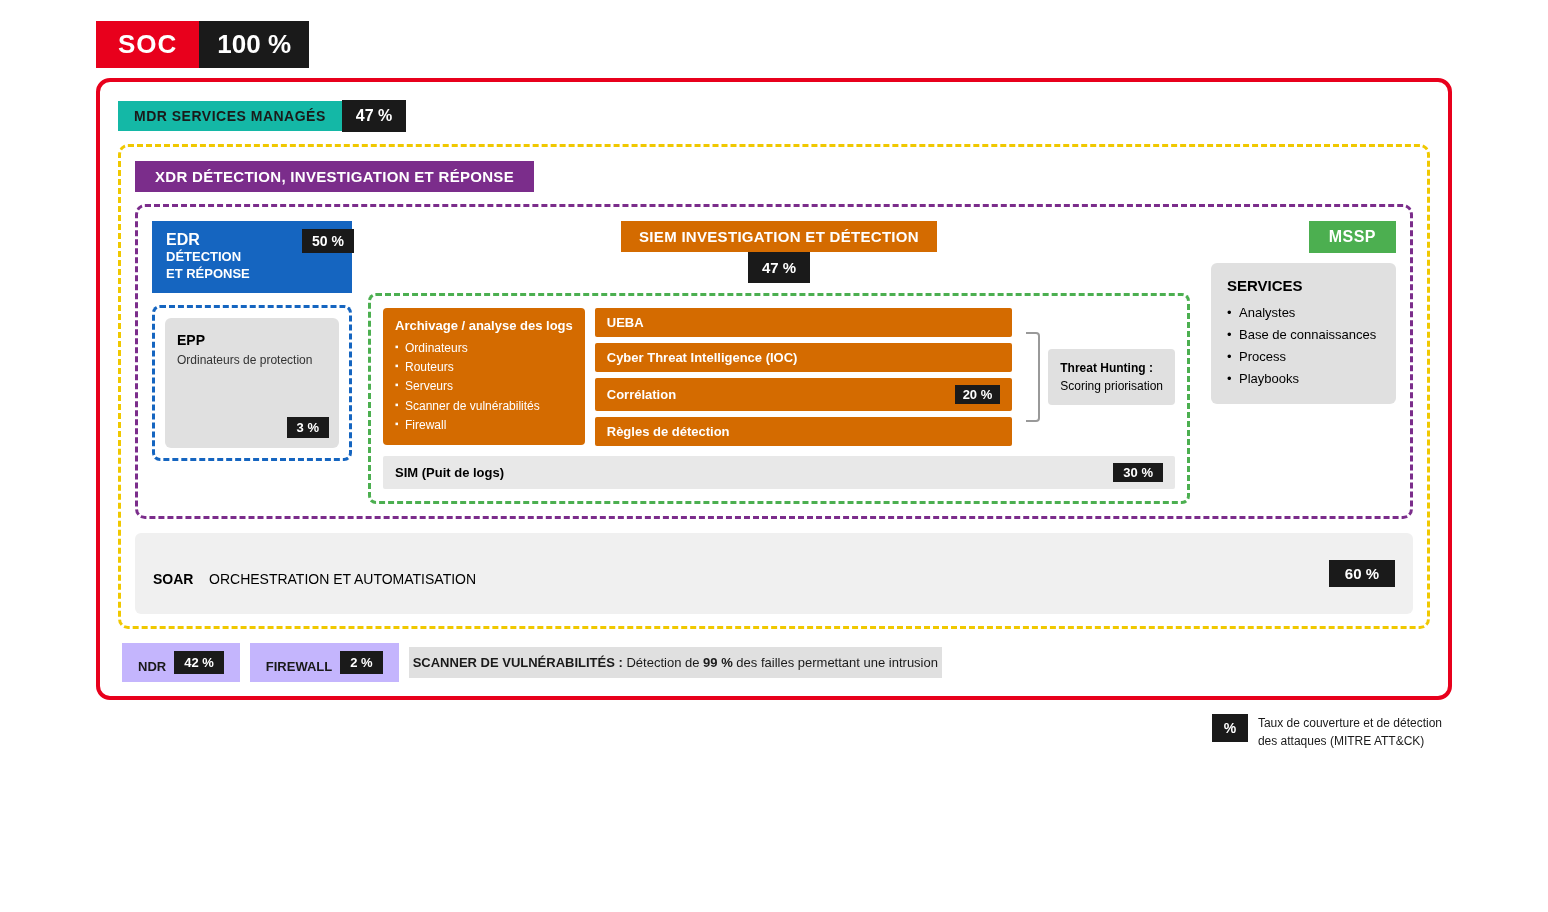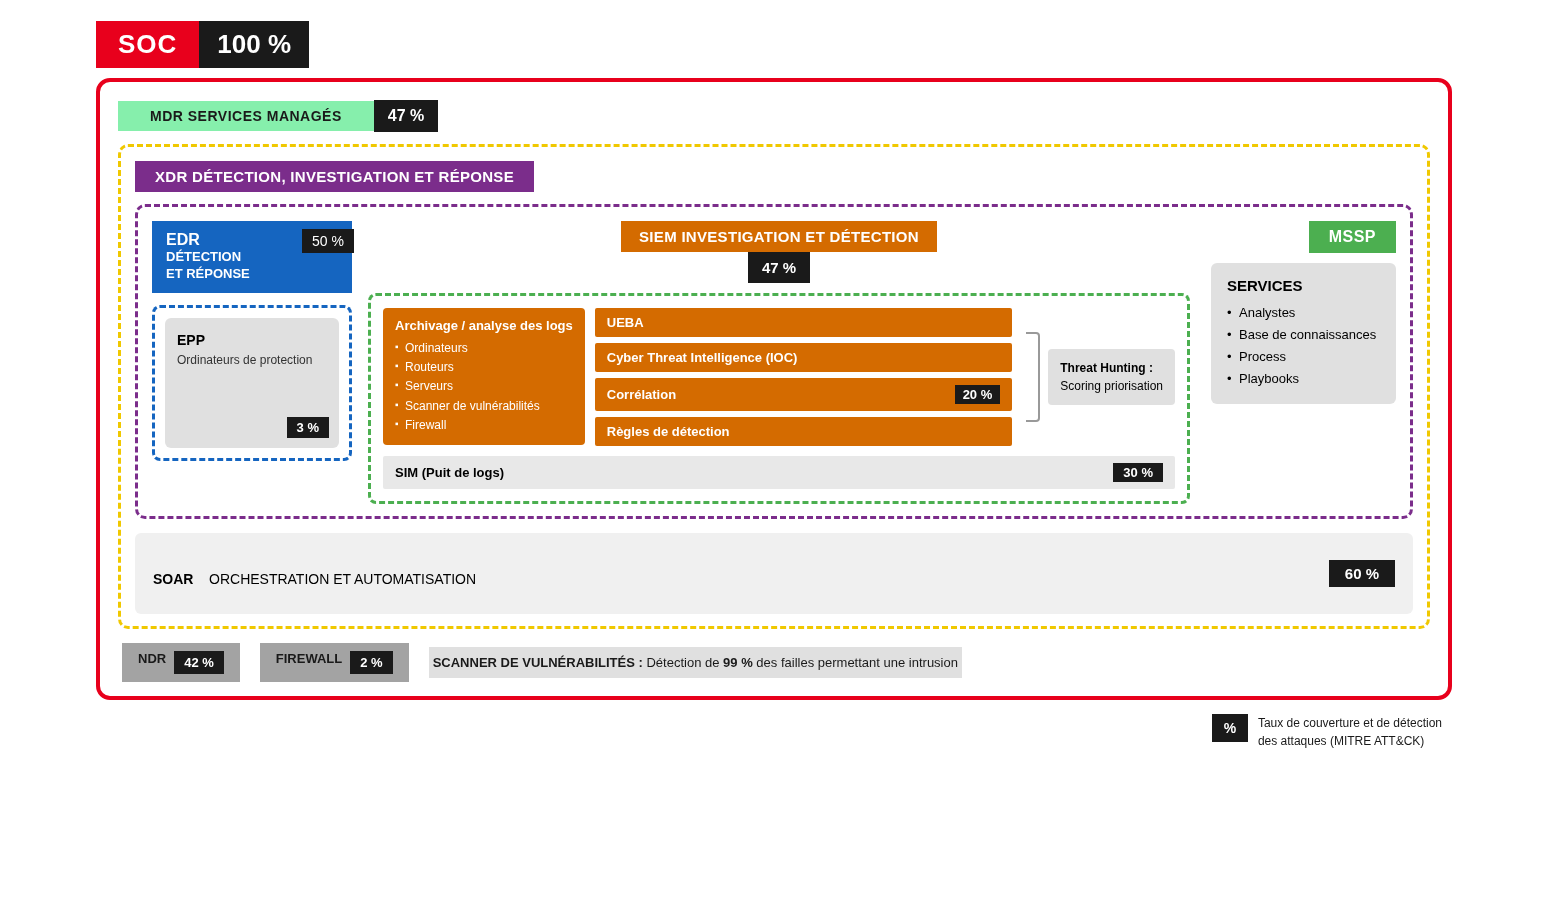--- a/index.html
+++ b/index.html
@@ -49,25 +49,25 @@
       position: relative;
     }
 
     
     .mdr-row {
       display: flex;
       align-items: center;
       margin-bottom: 12px;
     }
     .mdr-label-box {
-      background: #86efac;
+      background: #14b8a6;
       color: #1a1a1a;
       font-size: 14px;
       font-weight: 900;
-      padding: 7px 32px;
+      padding: 7px 16px;
       letter-spacing: 0.5px;
       text-transform: uppercase;
     }
     .mdr-percent {
       background: #1a1a1a;
       color: #fff;
       font-size: 16px;
       font-weight: 900;
       padding: 7px 14px;
       margin-left: 0;
@@ -127,21 +127,21 @@
     }
     .edr-subtitle {
       font-size: 13px;
       font-weight: 700;
       line-height: 1.3;
     }
     .edr-percent-badge {
       background: #1a1a1a;
       color: #fff;
       font-size: 14px;
-      font-weight: 400;
+      font-weight: 700;
       padding: 4px 10px;
       position: absolute;
       top: 8px;
       right: -2px;
     }
 
     
     .edr-dashed-box {
       border: 3px dashed #1565c0;
       border-radius: 8px;
@@ -379,29 +379,29 @@
 
     
     .bottom-row {
       display: flex;
       align-items: center;
       gap: 0;
       margin-top: 14px;
       padding: 0 4px;
     }
     .bottom-badge {
-      background: #a3a3a3;
+      background: #c4b5fd;
       color: #1a1a1a;
       font-size: 13px;
       font-weight: 700;
       padding: 8px 16px;
       display: flex;
-      align-items: flex-start;
+      align-items: flex-end;
       gap: 0;
-      margin-right: 20px;
+      margin-right: 10px;
     }
     .bottom-badge-label { font-weight: 900; }
     .bottom-badge-percent {
       background: #1a1a1a;
       color: #fff;
       font-size: 13px;
       font-weight: 900;
       padding: 4px 10px;
       margin-left: 8px;
     }

